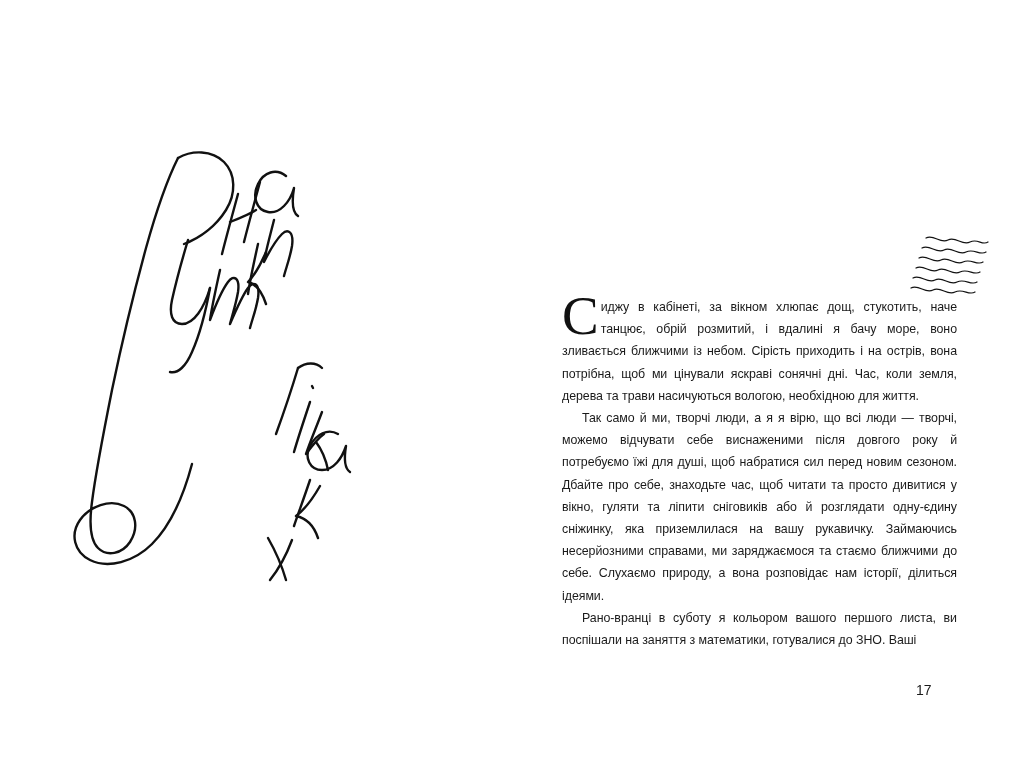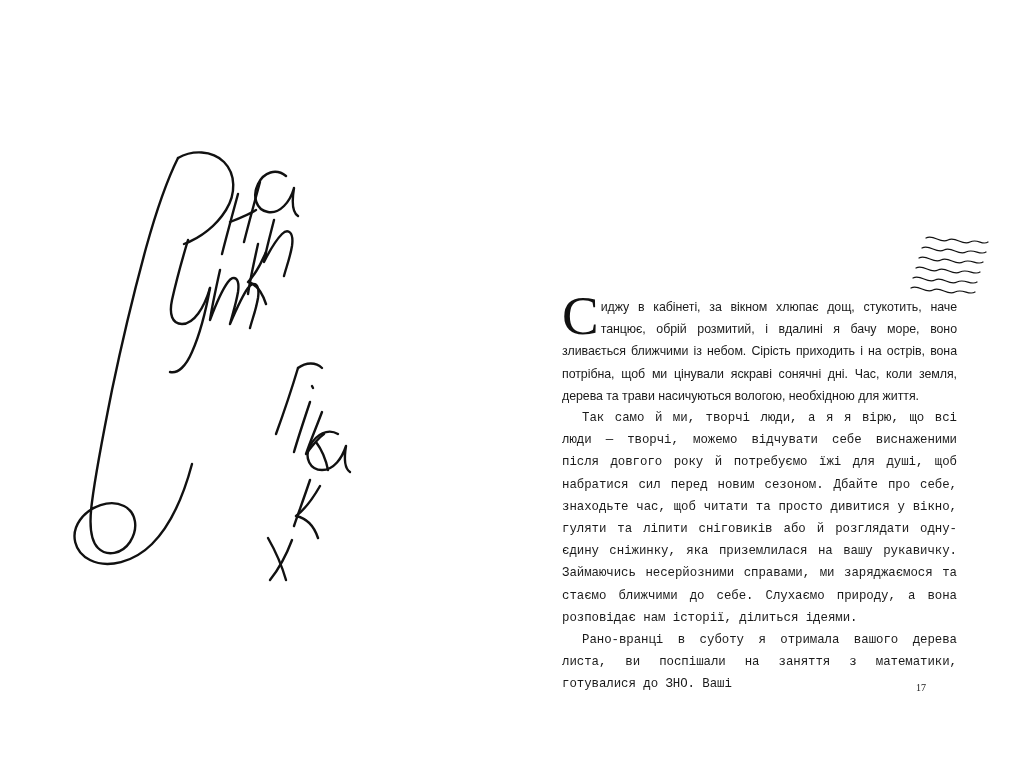--- a/index.html
+++ b/index.html
@@ -60,21 +60,20 @@
     margin: 0;
     font-family: "Liberation Sans", sans-serif;
     font-size: 12.4px;
     line-height: 22.2px;
     text-align: justify;
     letter-spacing: -0.05px;
     color: #1a1a1a;
   }
   .text-column p.indented {
     text-indent: 20px;
-    font-family: Liberation Mono, monospace;
   }
   .dropcap-para {
     position: relative;
     min-height: 40px;
   }
   .dropcap {
     float: left;
     font-family: "Liberation Serif", serif;
     font-size: 55px;
     line-height: 44px;
@@ -94,22 +93,22 @@
     width: 100%;
     height: 100%;
     display: block;
   }
 
   
   .page-number {
     position: absolute;
     left: 404px;
     top: 682px;
-    font-family: Liberation Serif, serif;
-    font-size: 10px;
+    font-family: Liberation Sans, sans-serif;
+    font-size: 14px;
     color: #1a1a1a;
   }
 </style>
 </head>
 <body>
 
 <div class="page-spread">
 
   <div class="left-page">
     <div class="script-title" title="Думки на гілках">
@@ -170,19 +169,19 @@
         <path d="M9 26 C17 22 23 32 31 28 C39 24 45 34 53 30 C61 26 67 34 73 30"></path>
         <path d="M6 36 C14 32 20 42 28 38 C36 34 42 44 50 40 C58 36 64 44 70 40"></path>
         <path d="M3 46 C11 42 17 52 25 48 C33 44 39 54 47 50 C55 46 61 54 67 50"></path>
         <path d="M1 56 C9 52 15 62 23 58 C31 54 37 64 45 60 C53 56 59 64 65 60"></path>
       </svg>
     </div>
 
     <div class="text-column">
       <p class="dropcap-para"><span class="dropcap">С</span><span>иджу в кабінеті, за вікном хлюпає дощ, стукотить, наче танцює, обрій розмитий, і вдалині я бачу море, воно зливається ближчими із небом. Сірість приходить і на острів, вона потрібна, щоб ми цінували яскраві сонячні дні. Час, коли земля, дерева та трави насичуються вологою, необхідною для життя.</span></p>
       <p class="indented">Так само й ми, творчі люди, а я я вірю, що всі люди — творчі, можемо відчувати себе виснаженими після довгого року й потребуємо їжі для душі, щоб набратися сил перед новим сезоном. Дбайте про себе, знаходьте час, щоб читати та просто дивитися у вікно, гуляти та ліпити сніговиків або й розглядати одну-єдину сніжинку, яка приземлилася на вашу рукавичку. Займаючись несерйозними справами, ми заряджаємося та стаємо ближчими до себе. Слухаємо природу, а вона розповідає нам історії, ділиться ідеями.</p>
-      <p class="indented">Рано-вранці в суботу я отримала вашого дерева листа, ви поспішали на заняття з математики, готувалися до ЗНО. Ваші</p>
+      <p class="indented">Рано-вранці в суботу я кольором вашого першого листа, ви поспішали на заняття з математики, готувалися до ЗНО. Ваші</p>
     </div>
 
     <div class="page-number">17</div>
   </div>
 
 </div>
 
 </body></html>

